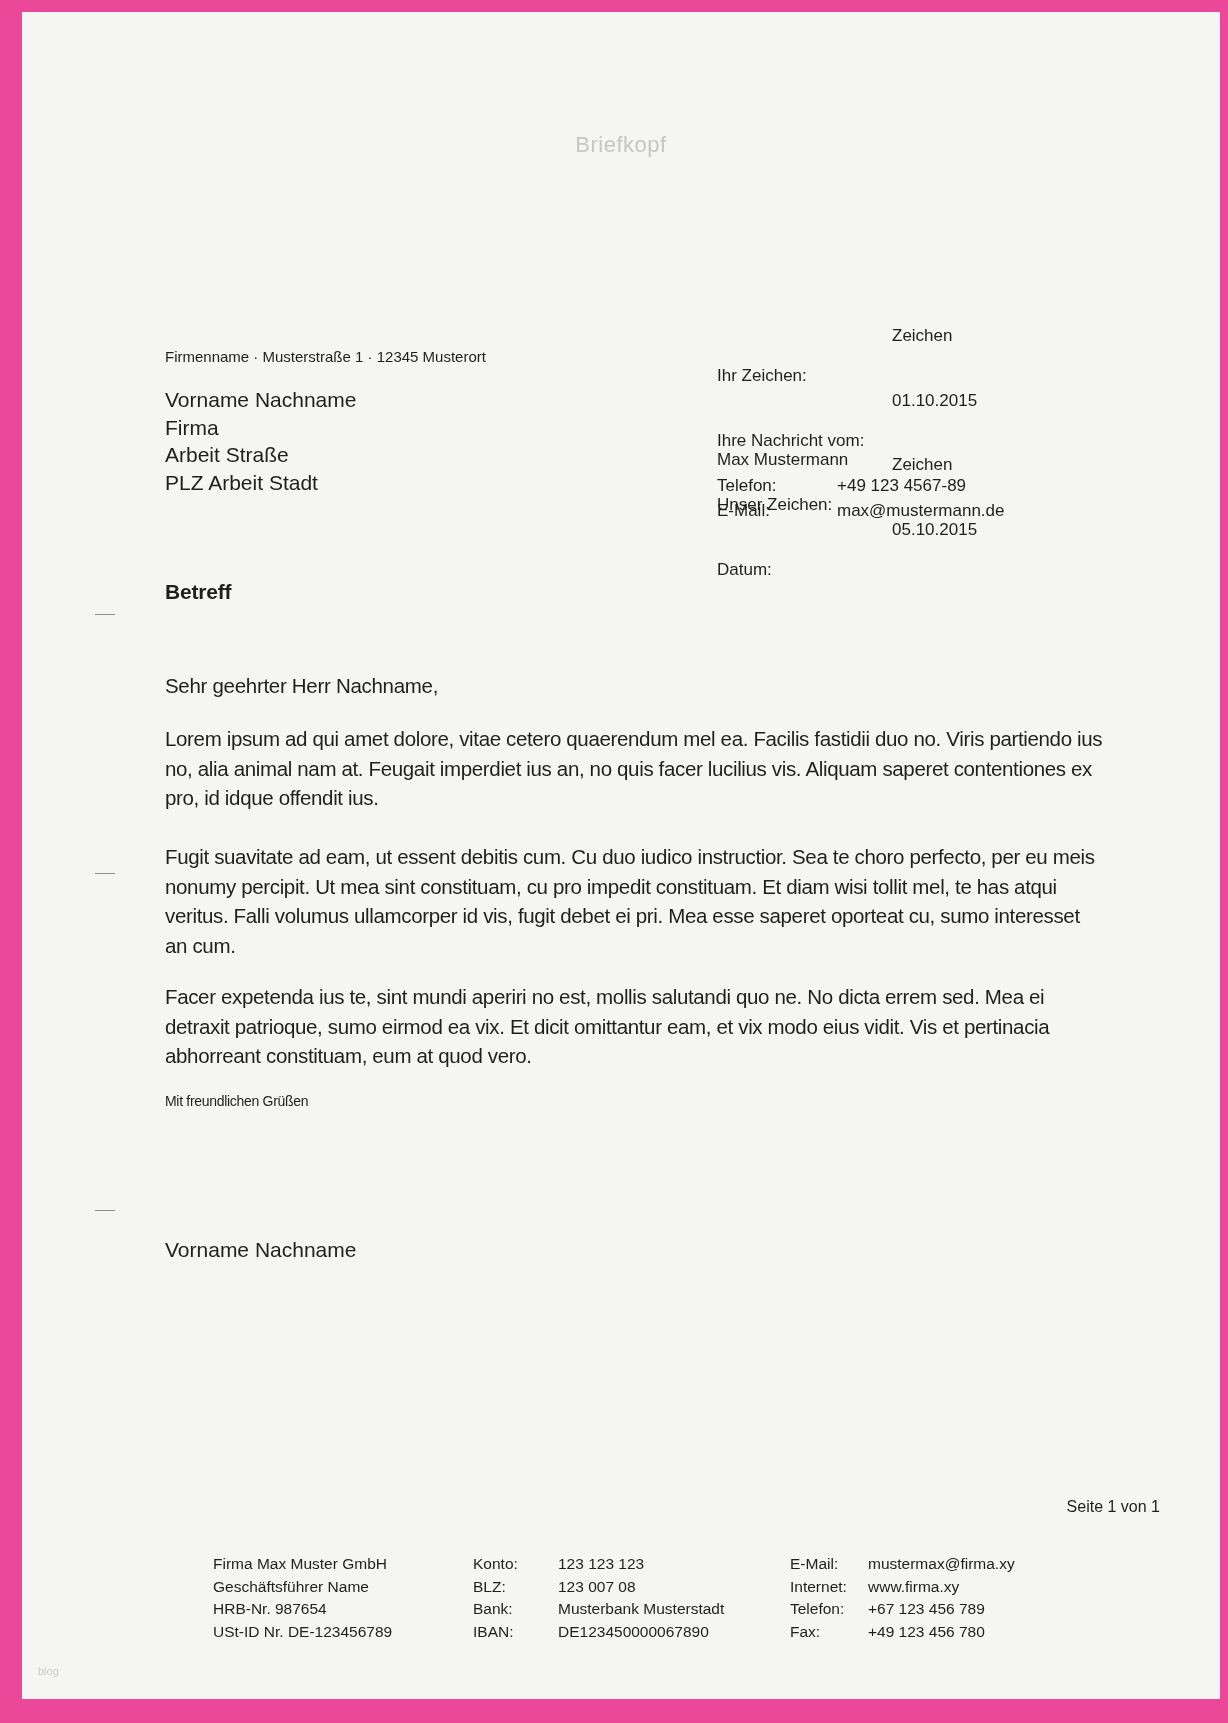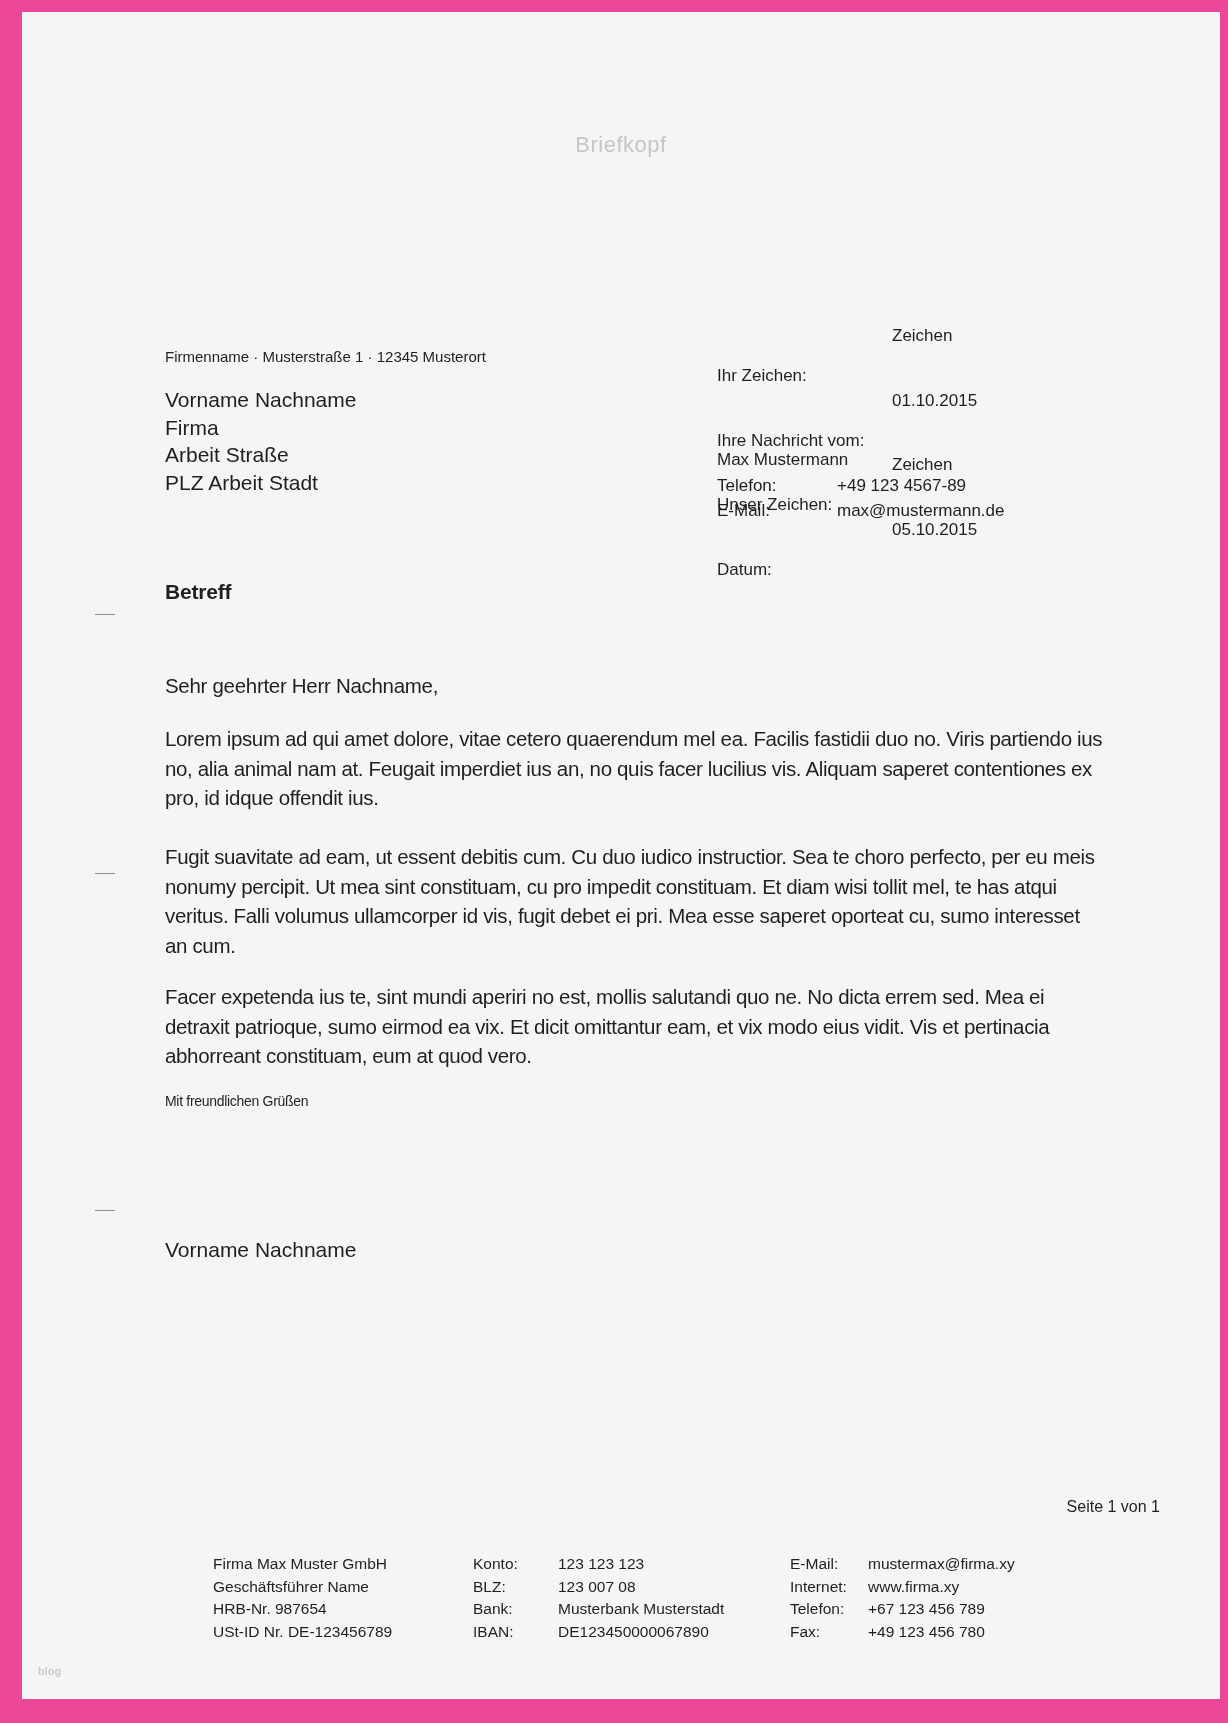--- a/index.html
+++ b/index.html
@@ -56,21 +56,21 @@
   .footer{top:1541px;left:0;right:0;font-size:15.5px;line-height:22.5px;}
   .footer .col{position:absolute;top:0;}
   .footer .col1{left:143px;margin-left:48px;}
   .footer .col2{left:451px;}
   .footer .col3{left:768px;}
   .f-row{display:flex;}
   .col2 .f-lbl{width:85px;flex:none;}
   .col3 .f-lbl{width:78px;flex:none;}
   .watermark{
     left:16px;top:1653px;
-    font-size:11px;color:#c9cdc9;font-weight:bold;
+    font-size:11px;color:#c9cdc9;
   }
 </style>
 </head>
 <body>
 
 <div class="page-frame">
   <div class="sheet">
 
     <div class="abs letterhead">Briefkopf</div>
 

